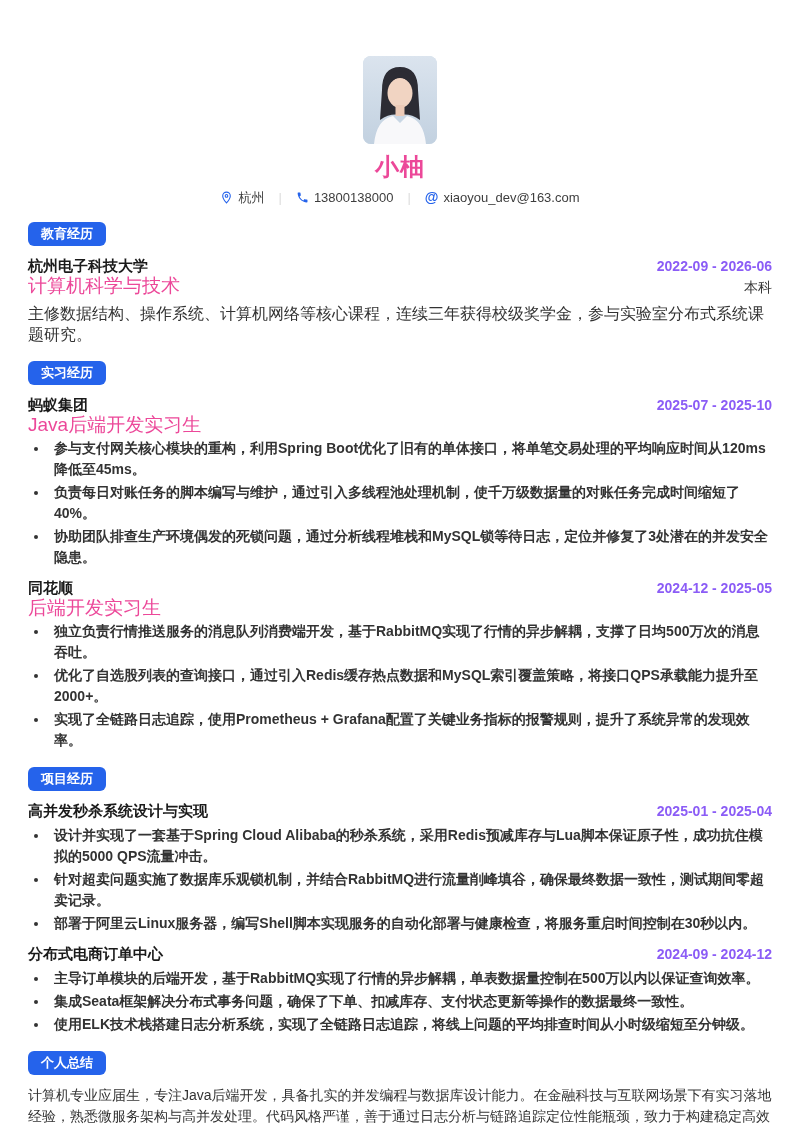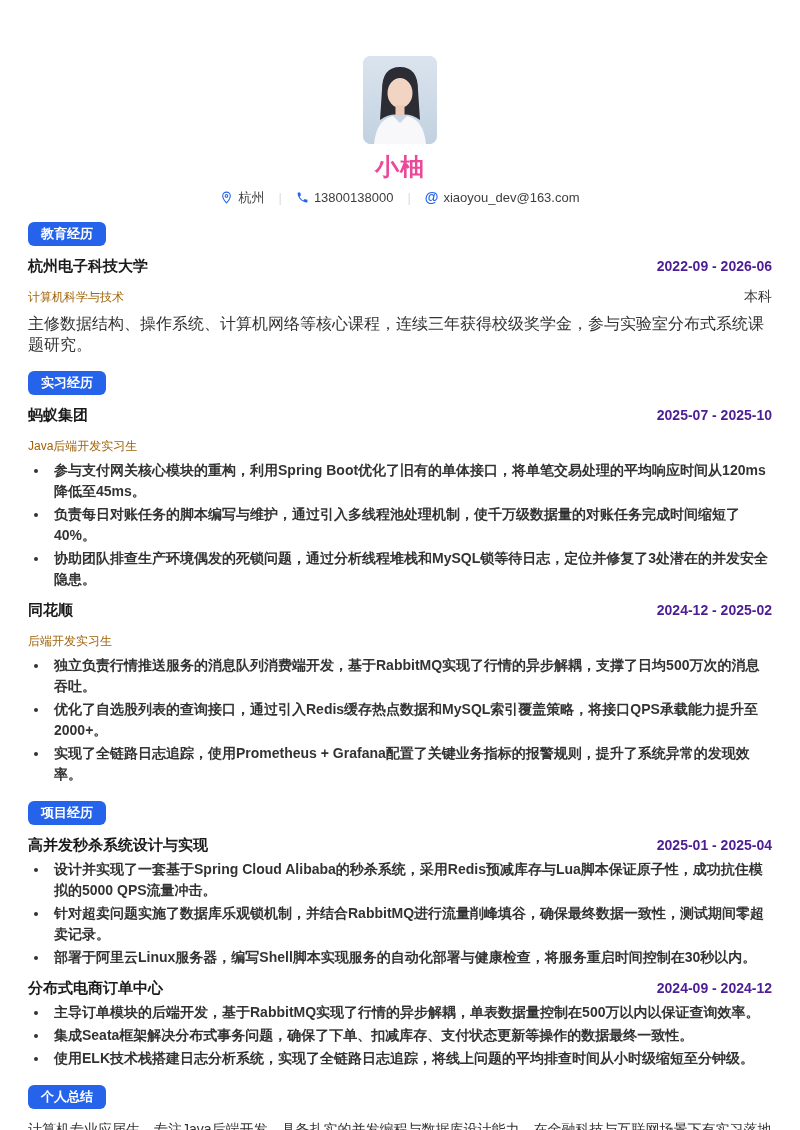--- a/index.html
+++ b/index.html
@@ -31,22 +31,22 @@
   
   .section { margin-top:16px; }
   .badge {
     display:inline-block; background:#2563eb; color:#fff;
     font-size:13px; line-height:16px; font-weight:bold;
     padding:4px 13px; border-radius:6px;text-align:right;
   }
   .entry { margin-top:11px; }
   .row { display:flex; justify-content:space-between; align-items:baseline; }
   .entry-title { font-size:15px; line-height:18px; font-weight:bold; color:#1a1a1a; }
-  .entry-date  { font-size:14px; line-height:18px; font-weight:bold; color:#4c1d95; }
-  .entry-sub   { margin-top:14px; font-size:12px; line-height:17px; color:#a16207; }
+  .entry-date  { font-size:14px; line-height:18px; font-weight:bold; color:#8b5cf6; }
+  .entry-sub   { margin-top:2px; font-size:19px; line-height:17px; color:#ec4899; }
   .entry-meta  { font-size:14px; line-height:17px; color:#333; }
   .entry-desc  { margin-top:7px; font-size:16px; line-height:21px; color:#333; }
   ul.bullets { margin-top:5px; padding-left:21px; list-style:disc;font-weight:bold; }
   ul.bullets li { font-size:14px; line-height:21px; color:#333; margin-bottom:2px; padding-left:5px; }
   .summary-text { margin-top:10px; font-size:14px; line-height:21px; color:#333; }
 </style>
 </head>
 <body>
 
 <div class="page">
@@ -123,21 +123,21 @@
       <ul class="bullets">
         <li>参与支付网关核心模块的重构，利用Spring Boot优化了旧有的单体接口，将单笔交易处理的平均响应时间从120ms降低至45ms。</li>
         <li>负责每日对账任务的脚本编写与维护，通过引入多线程池处理机制，使千万级数据量的对账任务完成时间缩短了40%。</li>
         <li>协助团队排查生产环境偶发的死锁问题，通过分析线程堆栈和MySQL锁等待日志，定位并修复了3处潜在的并发安全隐患。</li>
       </ul>
     </div>
 
     <div class="entry">
       <div class="row">
         <span class="entry-title">同花顺</span>
-        <span class="entry-date">2024-12 - 2025-02</span>
+        <span class="entry-date">2024-12 - 2025-05</span>
       </div>
       <div class="entry-sub">后端开发实习生</div>
       <ul class="bullets">
         <li>独立负责行情推送服务的消息队列消费端开发，基于RabbitMQ实现了行情的异步解耦，支撑了日均500万次的消息吞吐。</li>
         <li>优化了自选股列表的查询接口，通过引入Redis缓存热点数据和MySQL索引覆盖策略，将接口QPS承载能力提升至2000+。</li>
         <li>实现了全链路日志追踪，使用Prometheus + Grafana配置了关键业务指标的报警规则，提升了系统异常的发现效率。</li>
       </ul>
     </div>
   </div>
 

